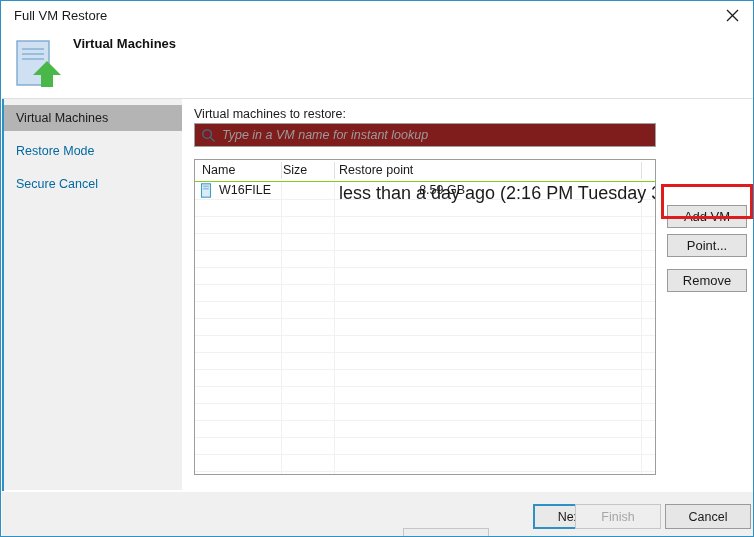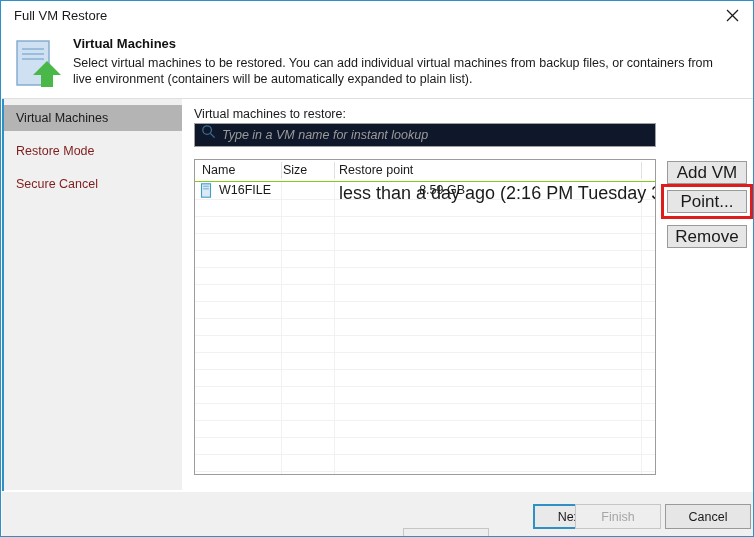--- a/index.html
+++ b/index.html
@@ -97,21 +97,21 @@
     border-right: 1px solid #ffffff;
   }
   .side-item {
     position: absolute;
     left: 0;
     width: 180px;
     height: 26px;
     display: flex;
     align-items: center;
     font-size: 12.5px;
-    color: #7f1d1d;
+    color: #0369a1;
     padding-left: 14px;
     box-sizing: border-box;
     cursor: default;
   }
   .side-item.active {
     background: #b4b4b4;
     color: #1a1a1a;
   }
 
   #sidebar-accent {
@@ -143,22 +143,23 @@
 
   
   #search-box {
     position: absolute;
     left: 11px;
     top: 24px;
     width: 462px;
     height: 24px;
     box-sizing: border-box;
     border: 1px solid #a0a0a0;
-    background: #0f172a;
+    background: #7f1d1d;
     display: flex;
+    align-items: center;
   }
   #search-icon {
     margin-left: 6px;
     margin-right: 6px;
     width: 15px;
     height: 15px;
     flex: 0 0 auto;
   }
   #search-input {
     border: none;
@@ -270,24 +271,25 @@
   
   .side-btn {
     position: absolute;
     left: 484px;
     width: 80px;
     height: 23px;
     box-sizing: border-box;
     background: #e6e6e6;
     border: 1px solid #9a9a9a;
     font-family: "Liberation Sans", sans-serif;
-    font-size: 17px;
+    font-size: 13px;
     color: #1a1a1a;
     cursor: default;
     padding: 0;
+    margin-top: 44px;
   }
   #btn-add-vm  { top: 62px; }
   #btn-point   { top: 91px; }
   #btn-remove  { top: 126px; }
 
   #point-highlight {
     position: absolute;
     left: 478px;
     top: 85px;
     width: 92px;
@@ -354,21 +356,20 @@
     <div id="header-icon">
       <svg width="54" height="54" viewBox="0 0 54 54">
         <rect x="3" y="4" width="32" height="44" fill="#cfe0f2" stroke="#7fa9cf" stroke-width="1.4"></rect>
         <line x1="8" y1="12" x2="30" y2="12" stroke="#8fb4d6" stroke-width="1.6"></line>
         <line x1="8" y1="17" x2="30" y2="17" stroke="#8fb4d6" stroke-width="1.6"></line>
         <line x1="8" y1="22" x2="30" y2="22" stroke="#8fb4d6" stroke-width="1.6"></line>
         <polygon points="27,50 27,38 19,38 33,24 47,38 39,38 39,50" fill="#49b849"></polygon>
       </svg>
     </div>
     <div id="header-title">Virtual Machines</div>
-    <div id="header-desc">Select virtual machines to be restored. You  can add individual virtual machines from backup files, or containers from live environment (containers will be automatically expanded to plain list).</div>
   </div>
 
   <div id="sidebar">
     <div class="side-item active" style="top:6px">
         <span>Virtual Machines</span>
       </div>
     <div class="side-item" style="top:39px">
         <span>Restore Mode</span>
       </div>
     <div class="side-item" style="top:72px">

